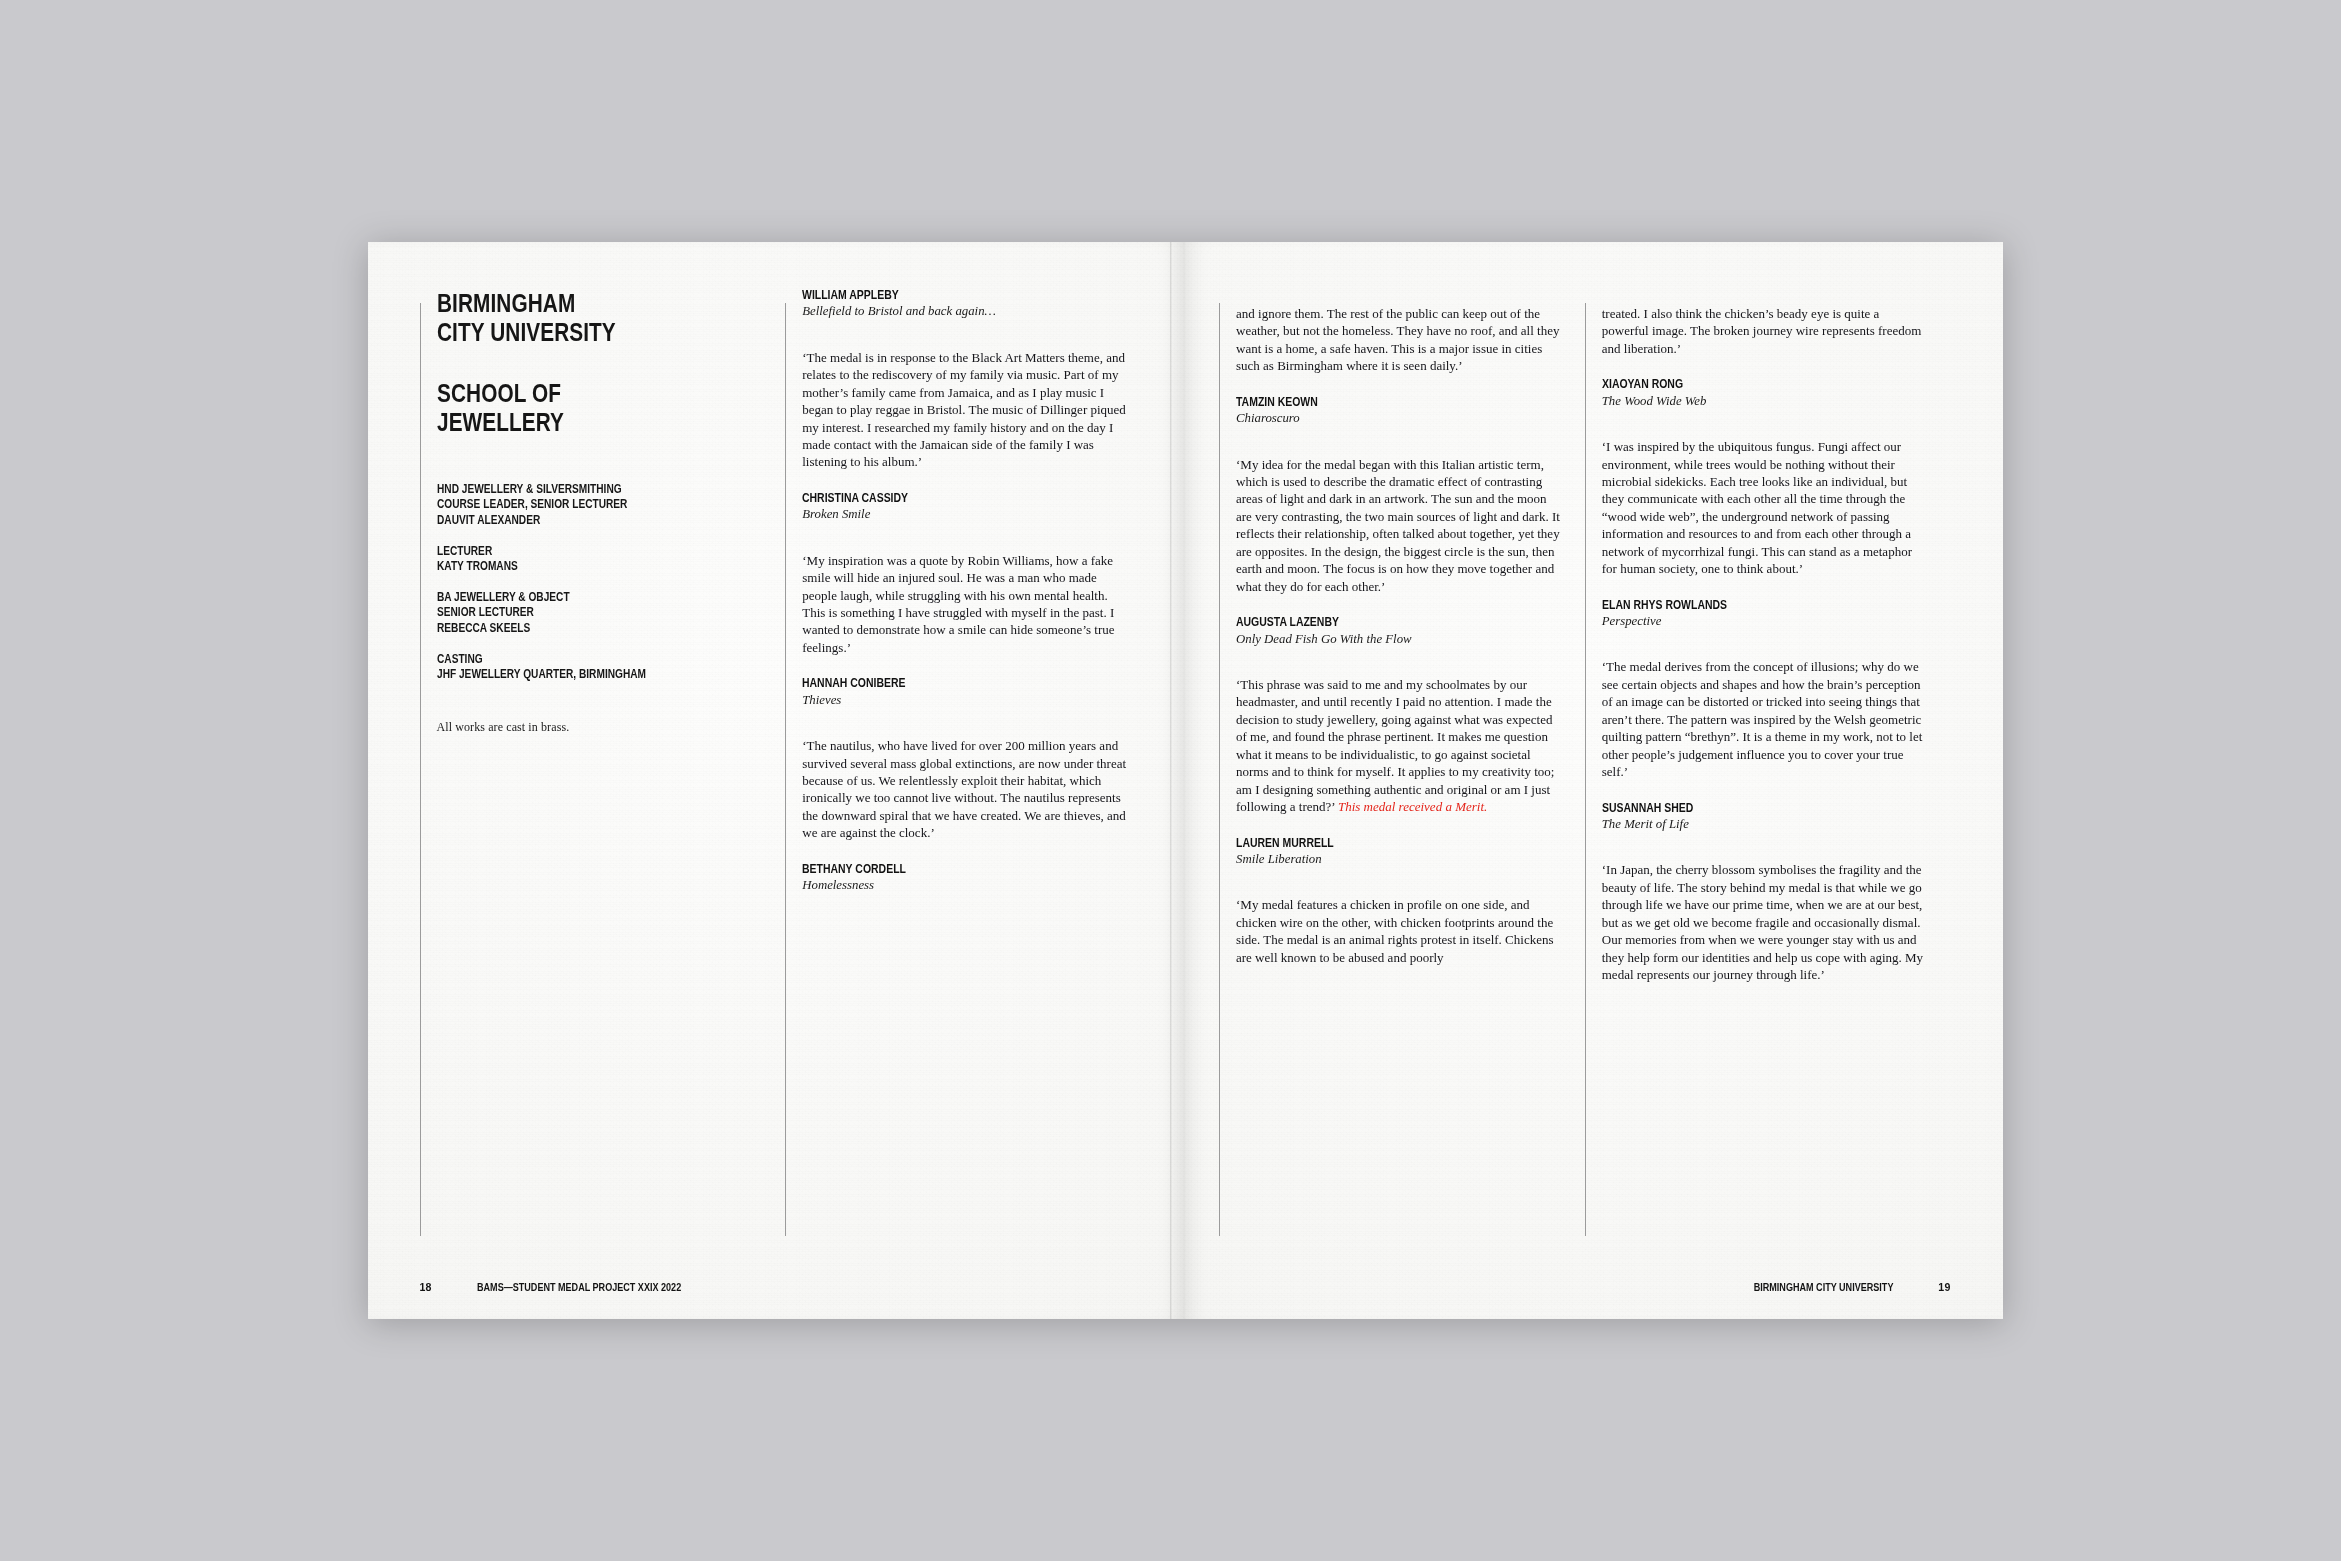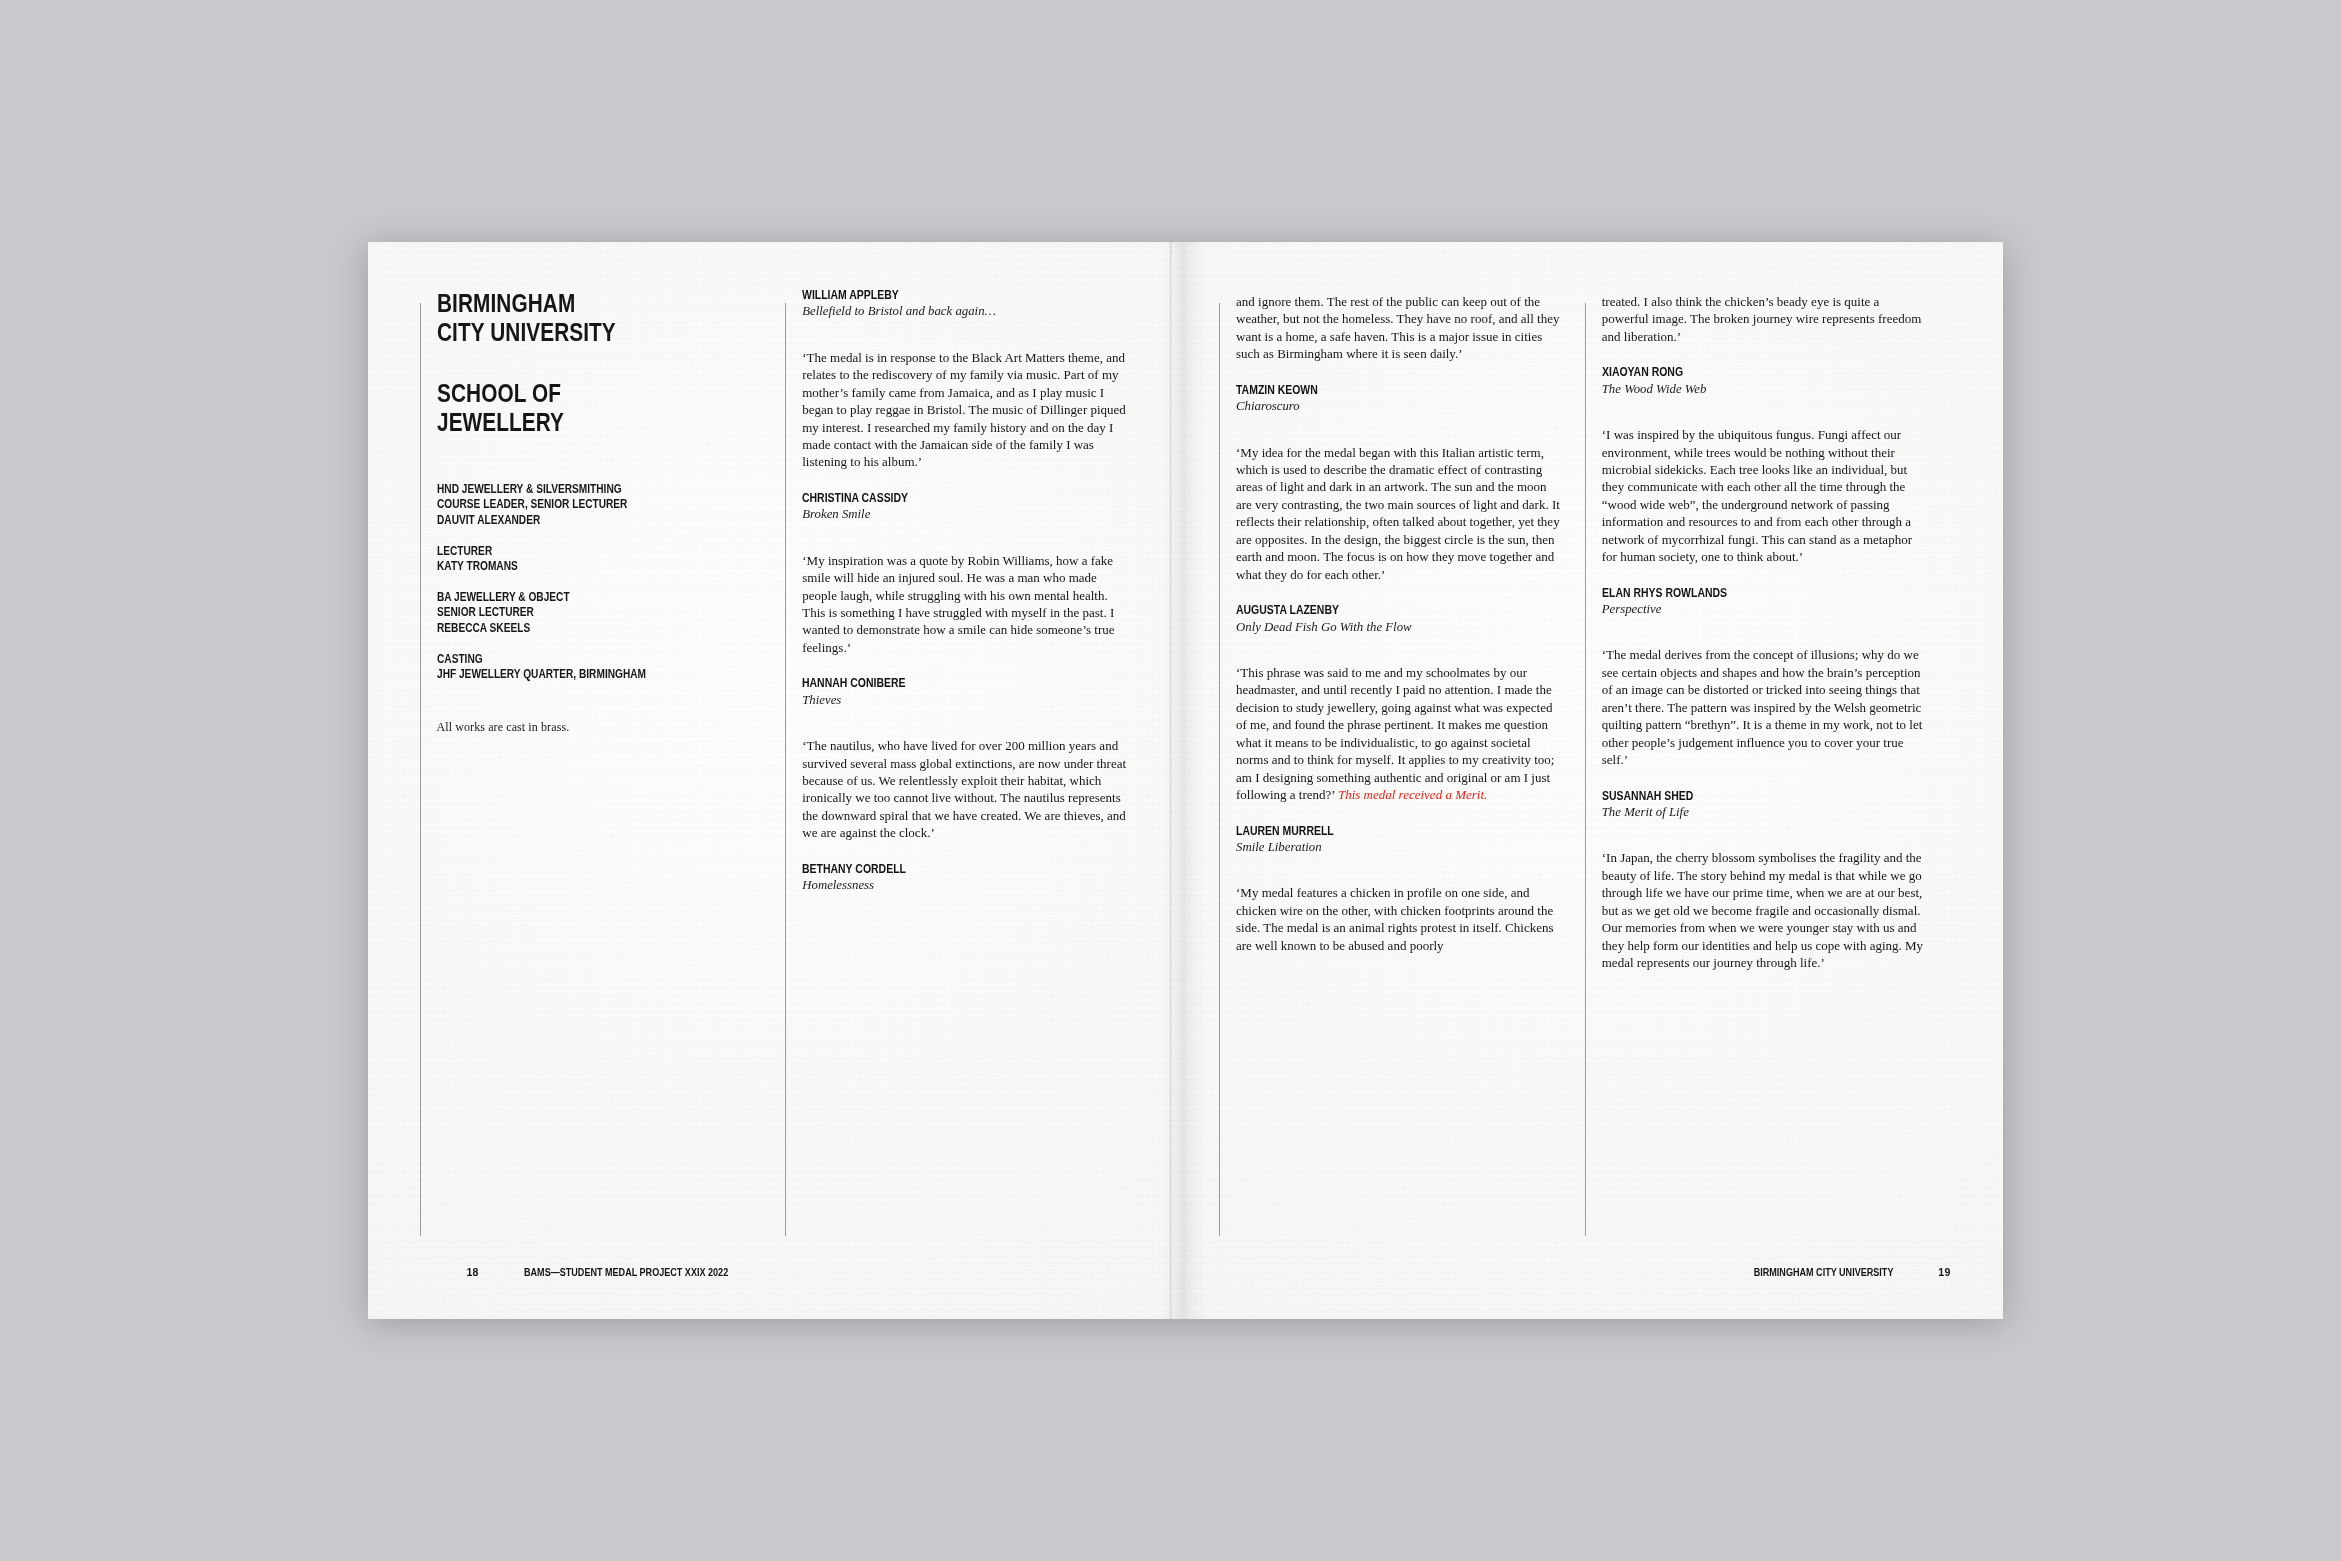--- a/index.html
+++ b/index.html
@@ -186,36 +186,35 @@
     color: #15151a;
     text-align: left;
     hyphens: none;
   }
   .merit {
     font-style: italic;
     color: #e4251b;
   }
 
   
-  .cont { margin-top: 4px; font-family: Liberation Serif, serif; }
+  .cont { margin-top: 16px; font-family: Liberation Serif, serif; }
 
   
   .footer {
     position: absolute;
-    bottom: 41px;
+    bottom: 26px;
     left: 0;
     right: 0;
     font-family: "Liberation Sans", sans-serif;
     font-weight: 700;
     text-transform: uppercase;
     font-size: 10.6px;
     color: #131313;
     display: flex;
     align-items: baseline;
-    margin-left: 47px;
   }
   #page-left .footer  { padding-left: 52px;  padding-right: 34px; }
   #page-right .footer { padding-left: 34px;  padding-right: 52px; justify-content: flex-end; }
 
   .folio { letter-spacing: 0.2px; }
   .footer-label {
     transform: scaleX(0.855);
     transform-origin: left center;
   }
   #page-left .footer-label  { margin-left: 45px; }

